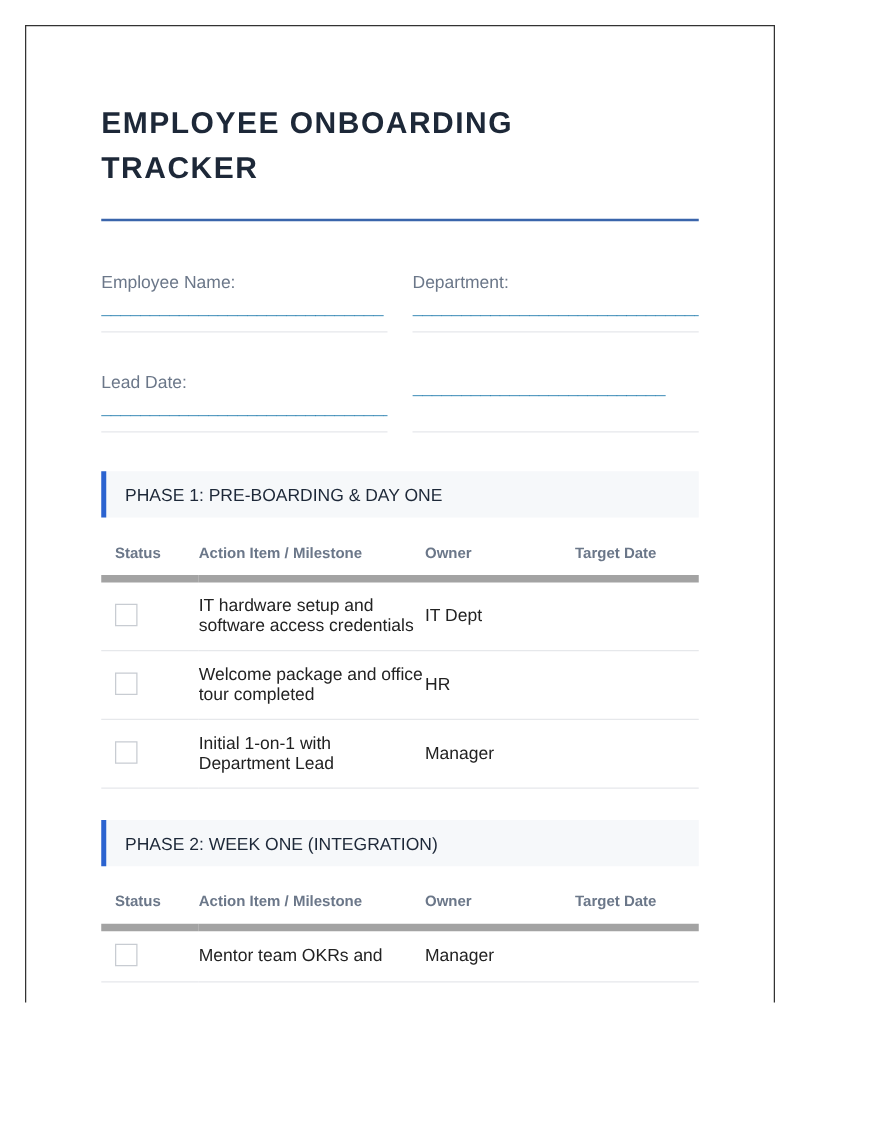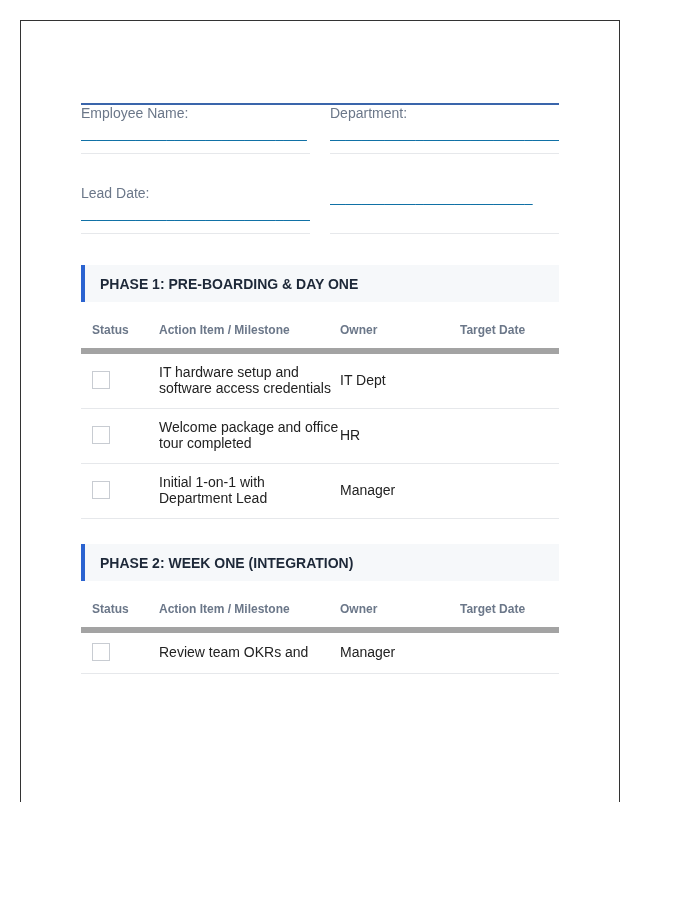--- a/index.html
+++ b/index.html
@@ -8,44 +8,45 @@
     .viewport { position: absolute; left: 0; top: 0; width: 700px; height: 802px; overflow: hidden; }
     .page { position: absolute; left: 20px; top: 20px; width: 598px; height: 900px;
       border: 1px solid #333; background: #fff; }
     .inner { position: absolute; left: 60px; top: 60px; width: 478px; }
     .title { font-size: 24px; font-weight: bold; letter-spacing: 1.2px; color: #1d2838;
       line-height: 36px; margin: 0; width: 360px; }
     .subrow { display: flex; justify-content: space-between; align-items: flex-end; margin-top: 6px; }
     .subtitle { font-size: 14px; color: #6b7789; }
     .confidential { font-size: 12px; color: #222; letter-spacing: 0.3px; }
     .rule { height: 2px; background: #3a65ab; margin-top: 22px; }
-    .fields { display: grid; grid-template-columns: 229px 229px; column-gap: 20px; }
+    .fields { display: grid; grid-template-columns: 229px 229px; column-gap: 20px; margin-top: 40px; }
     .field { border-bottom: 1px solid #e6e8eb; height: 48px; margin-bottom: 31px; }
     .field-label { font-size: 14px; color: #6b7789; display: block; }
     .field-line { font-size: 14px; color: #0369a1; display: block; margin-top: 4px; white-space: nowrap; overflow: hidden; }
     .phase { margin-top: 0; }
     .phase-header { background: #f6f8fa; border-left: 4px solid #2b63d0; height: 37px;
       display: flex; align-items: center; padding-left: 15px; }
-    .phase-title { font-size: 14px; font-weight: bold; color: #1d2838; }
+    .phase-title { font-size: 14px; font-weight: normal; color: #1d2838; }
     table { width: 478px; border-collapse: collapse; margin-top: 15px; }
     th { text-align: left; font-size: 12px; font-weight: bold; color: #6b7789; padding: 6px 0 11px 0;
       border-bottom: 6px solid #a3a3a3; }
     td { font-size: 14px; color: #222; vertical-align: middle; border-bottom: 1px solid #e6e8eb; padding: 10px 0 12px 0; line-height: 16px; }
     .c1 { width: 67px; padding-left: 11px; }
     .c2 { width: 181px; }
     .c3 { width: 120px; }
     .chk { width: 16px; height: 16px; border: 1px solid #c8ccd2; background: #fff; display: block; }
     .phase2 { margin-top: 25px; }
   </style>
 </head>
 <body>
 
 <div class="viewport">
   <div class="page">
     <div class="inner">
+      <h1 class="title">EMPLOYEE ONBOARDING TRACKER</h1>
       <div class="rule"></div>
 
       <div class="fields">
         <div class="field">
           <span class="field-label">Employee Name:</span>
           <span class="field-line">_____________________________</span>
         </div>
         <div class="field">
           <span class="field-label">Department:</span>
           <span class="field-line">_______________________________</span>
@@ -112,21 +113,21 @@
               <th class="c2">Action Item / Milestone</th>
               <th class="c3">Owner</th>
               <th>Target Date</th>
             </tr>
           </thead>
           <tbody>
             <tr>
               <td class="c1">
                   <span class="chk"></span>
                 </td>
-              <td class="c2">Review team OKRs and</td>
+              <td class="c2">Mentor team OKRs and</td>
               <td class="c3">Manager</td>
               <td></td>
             </tr>
           </tbody>
         </table>
       </section>
     </div>
   </div>
 </div>
 

